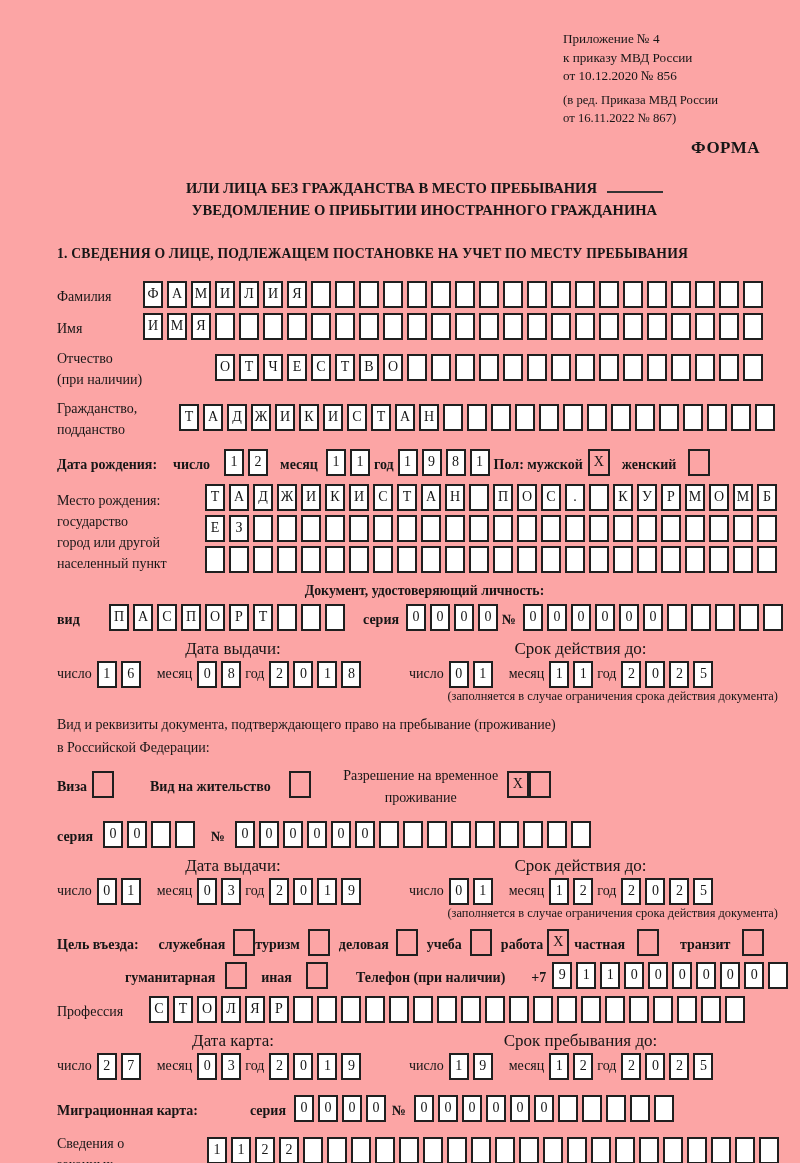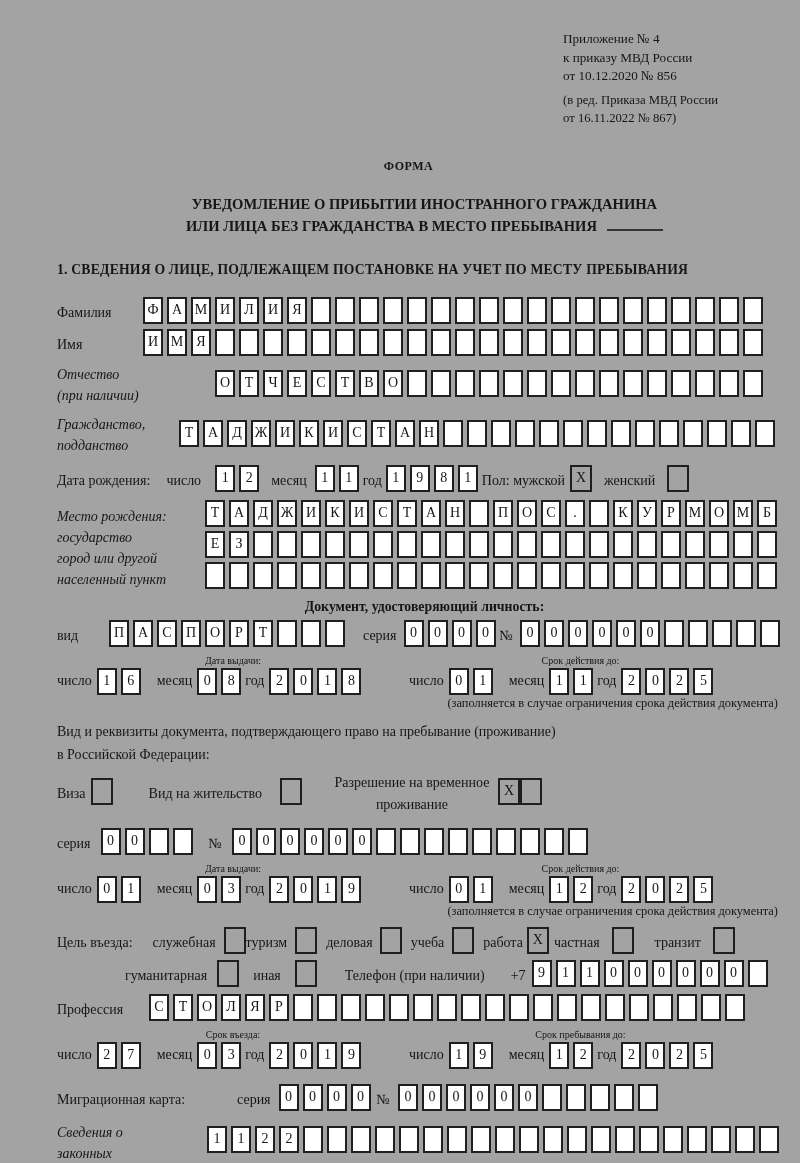--- a/index.html
+++ b/index.html
@@ -1,46 +1,46 @@
 <!DOCTYPE html>
 <html><head>
 <meta charset="utf-8">
 <style>
   * { box-sizing: border-box; }
   html,body { margin:0; padding:0; background:#ffffff; }
   .page {
     width:800px; height:1163px; overflow:hidden; position:relative;
     padding:30px 8px 8px 57px;
     font-family:"Liberation Serif","DejaVu Serif",serif;
-    color:#161616; font-size:14px; background:#a3a3a3;
+    color:#161616; font-size:14px; background:#fca5a5;
   }
   .appendix { margin-left:506px; font-size:13.2px; line-height:1.42; }
   .appendix .rev-block { margin-top:5px; font-size:12.7px; }
-  .forma { text-align:center; padding-right:32px; font-weight:bold; margin-top:32px; font-size:12px; letter-spacing:.5px; }
+  .forma { text-align:right; padding-right:32px; font-weight:bold; margin-top:11px; font-size:17px; letter-spacing:.5px; }
   .title { margin-top:20px; text-align:center; font-weight:bold; font-size:14.6px; line-height:1.5; }
   .blank-line { display:inline-block; width:56px; height:12px; border-bottom:2px solid #333; margin-left:10px; }
   .sec { margin-top:24px; font-weight:bold; font-size:13.7px; letter-spacing:.2px; }
 
   .frow { display:flex; align-items:center; margin-top:5px; }
-  .lbl { padding-top:5px; white-space:nowrap; }
+  .lbl { padding-top:5px; white-space:nowrap;font-weight:bold; }
   .flabel { flex:none; padding-top:5px; }
-  .mlabel { flex:none; line-height:21px; padding-top:3px;font-style:italic; }
+  .mlabel { flex:none; line-height:21px; padding-top:3px; }
   .cells { display:inline-flex; flex:none; }
   .cell {
     flex:none; width:20px; height:27px; border:2px solid #1f1f1f; margin-right:4px;
     text-align:center; font-size:14px; line-height:22px; background:#fff;
   }
   .cb {
     flex:none; display:inline-block; width:22px; height:27px; border:2px solid #1f1f1f;
     text-align:center; font-size:14px; line-height:22px;
   }
   .stack { flex:none; }
   .stack .cells { display:flex; margin-bottom:4px; }
   .heading-c { text-align:center; font-weight:bold; margin-top:6px; font-size:13.8px; }
-  .dtitles { display:flex; margin-top:8px; font-size:10px; }
+  .dtitles { display:flex; margin-top:8px; font-size:17px; }
   .dt-left { width:352px; text-align:center; }
   .dt-right { flex:1; text-align:center; padding-right:40px; }
   .dgroup { display:flex; align-items:flex-start; flex:none; }
   .dg-left { width:352px; }
   .dg-lbl { padding-top:5px; margin-right:5px; white-space:nowrap; }
   .gap10 { margin-left:12px; }
   .note { font-size:12.4px; text-align:right; padding-right:14px; margin-top:1px; }
   .intro { margin-top:9px; line-height:1.65; }
   .optwrap { flex:none; text-align:center; line-height:1.55; padding-top:4px; }
 </style>
@@ -54,24 +54,24 @@
     <div>к приказу МВД России</div>
     <div>от 10.12.2020 № 856</div>
     <div class="rev-block">
       <div>(в ред. Приказа МВД России</div>
       <div>от 16.11.2022 № 867)</div>
     </div>
   </div>
   <div class="forma">ФОРМА</div>
 
   <div class="title">
-    <div>УВЕДОМЛЕНИЕ О ПРИБЫТИИ ИНОСТРАННОГО ГРАЖДАНИНА</div>
     <div>
       <span>ИЛИ ЛИЦА БЕЗ ГРАЖДАНСТВА В МЕСТО ПРЕБЫВАНИЯ</span><span class="blank-line"></span>
     </div>
+    <div>УВЕДОМЛЕНИЕ О ПРИБЫТИИ ИНОСТРАННОГО ГРАЖДАНИНА</div>
   </div>
 
   <div class="sec">1. СВЕДЕНИЯ О ЛИЦЕ, ПОДЛЕЖАЩЕМ ПОСТАНОВКЕ НА УЧЕТ ПО МЕСТУ ПРЕБЫВАНИЯ</div>
 
   <div class="frow" style="margin-top:19px">
     <div class="flabel" style="width:86px">Фамилия</div>
     <div class="cells">
         <span class="cell">Ф</span>
         <span class="cell">А</span>
         <span class="cell">М</span>
@@ -548,21 +548,21 @@
         <span class="cell"></span>
         <span class="cell"></span>
         <span class="cell"></span>
         <span class="cell"></span>
         <span class="cell"></span>
         <span class="cell"></span>
       </div>
   </div>
 
   <div class="dtitles">
-    <div class="dt-left">Срок въезда:</div>
+    <div class="dt-left">Дата карта:</div>
     <div class="dt-right">Срок пребывания до:</div>
   </div>
   <div class="frow" style="margin-top:2px">
     <div class="dgroup dg-left">
       <span class="dg-lbl">число</span>
       <span class="cells">
           <span class="cell">2</span>
           <span class="cell">7</span>
         </span>
       <span class="dg-lbl gap10">месяц</span>

